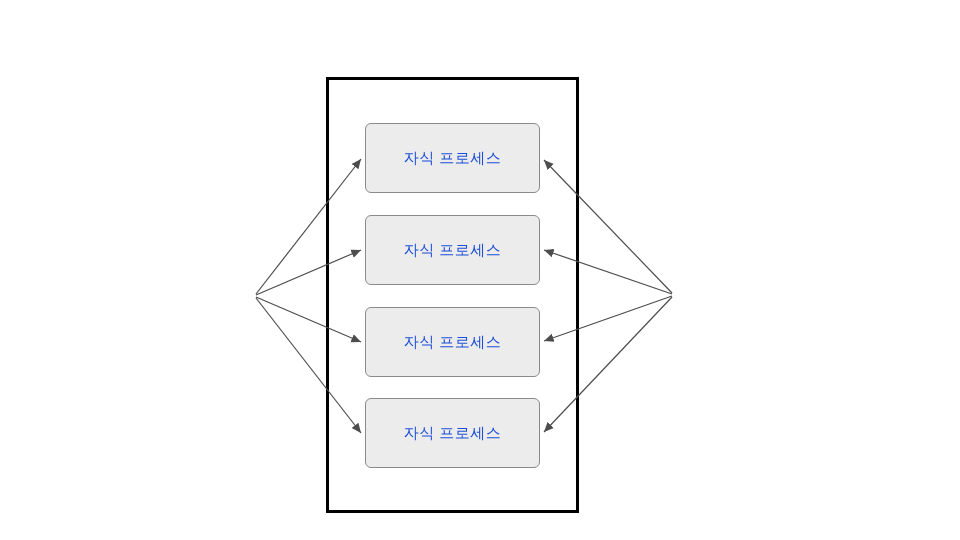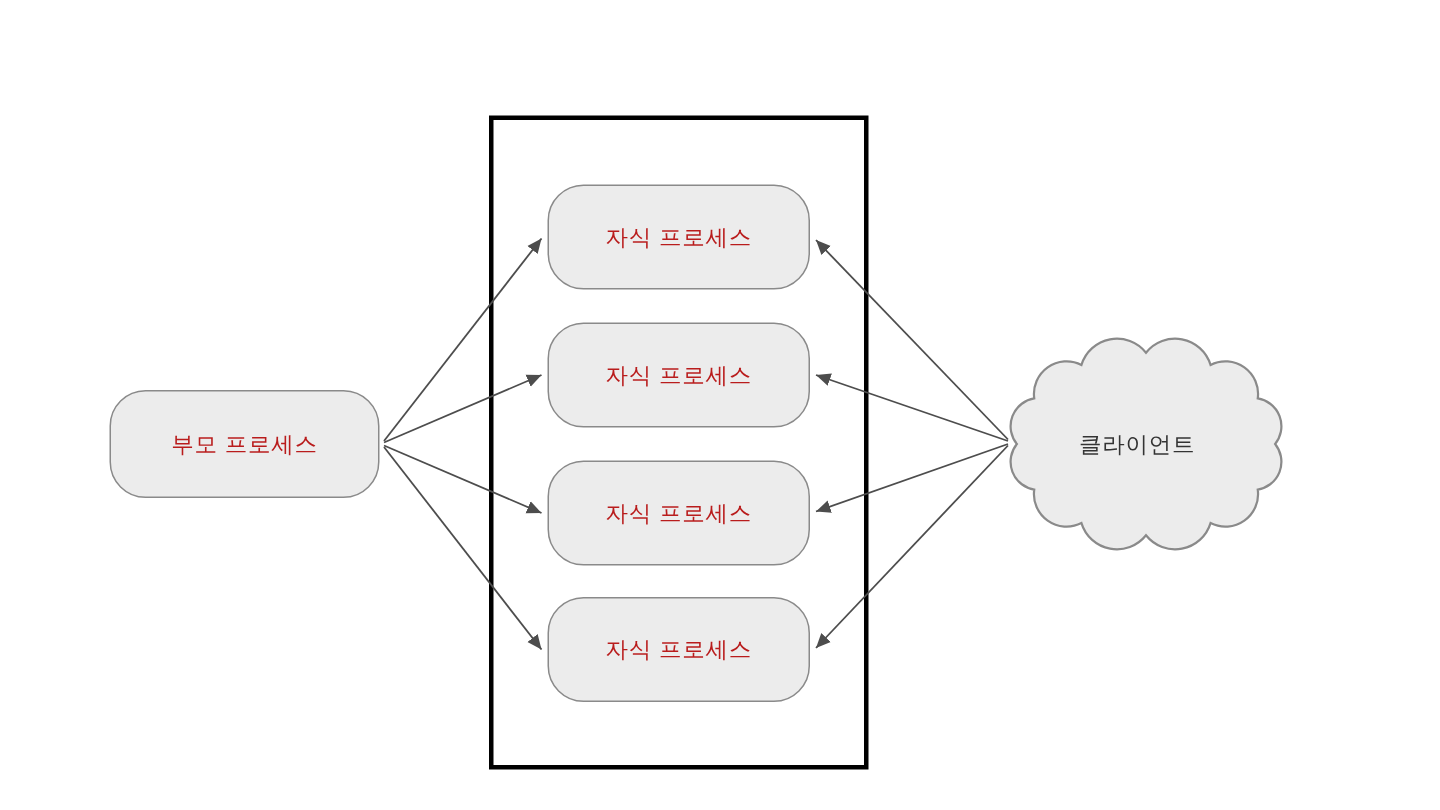--- a/index.html
+++ b/index.html
@@ -24,24 +24,24 @@
     left:326px;top:77px;width:253px;height:436px;
     border:3px solid var(--pool-border,#000);
     box-sizing:border-box;
     background:transparent;
   }
   .node{
     position:absolute;
     box-sizing:border-box;
     background:var(--node-fill,#ececec);
     border:1px solid var(--node-border,#8a8a8a);
-    border-radius:24px;
+    border-radius:6px;
     display:flex;align-items:center;justify-content:center;
     font-size:15px;
-    color:#b91c1c;
+    color:#1d4ed8;
     letter-spacing:0.5px;
     z-index:2;
   }
   .parent-node{left:73px;top:260px;width:180px;height:72px;}
   .child-node{left:365px;width:175px;height:70px;}
   .child-0{top:123px;}
   .child-1{top:215px;}
   .child-2{top:307px;}
   .child-3{top:398px;}
   .cloud-wrap{
@@ -63,55 +63,34 @@
   }
 </style>
 </head>
 <body>
 
 <div class="canvas">
 
 
   <div class="pool-rect"></div>
 
-  <div class="node parent-node">
-    <span>부모 프로세스</span>
-  </div>
 
   <div class="node child-node child-0">
     <span>자식 프로세스</span>
   </div>
   <div class="node child-node child-1">
     <span>자식 프로세스</span>
   </div>
   <div class="node child-node child-2">
     <span>자식 프로세스</span>
   </div>
   <div class="node child-node child-3">
     <span>자식 프로세스</span>
   </div>
 
-  <div class="cloud-wrap">
-    <svg viewBox="0 0 190 145">
-      <path d="M 8 72.5
-               A 19 19 0 0 1 19.7 41.8
-               A 22 22 0 0 1 51.5 19.2
-               A 25 25 0 0 1 95 11
-               A 25 25 0 0 1 138.5 19.2
-               A 22 22 0 0 1 170.3 41.8
-               A 19 19 0 0 1 182 72.5
-               A 19 19 0 0 1 170.3 103.2
-               A 22 22 0 0 1 138.5 125.8
-               A 25 25 0 0 1 95 134
-               A 25 25 0 0 1 51.5 125.8
-               A 22 22 0 0 1 19.7 103.2
-               A 19 19 0 0 1 8 72.5 Z" fill="#ececec" stroke="#8a8a8a" stroke-width="1.5"></path>
-    </svg>
-    <div class="cloud-label">클라이언트</div>
-  </div>
 
   <svg class="edges">
     <defs>
       <marker id="arrow" viewBox="0 0 10 10" refX="9" refY="5" markerWidth="9" markerHeight="9" orient="auto-start-reverse">
         <path d="M 0 1 L 9 5 L 0 9 z" fill="#4d4d4d"></path>
       </marker>
     </defs>
     <g stroke="#4d4d4d" stroke-width="1.2" fill="none">
       <line x1="256" y1="294" x2="361" y2="159" marker-end="url(#arrow)"></line>
       <line x1="256" y1="295" x2="361" y2="250" marker-end="url(#arrow)"></line>

